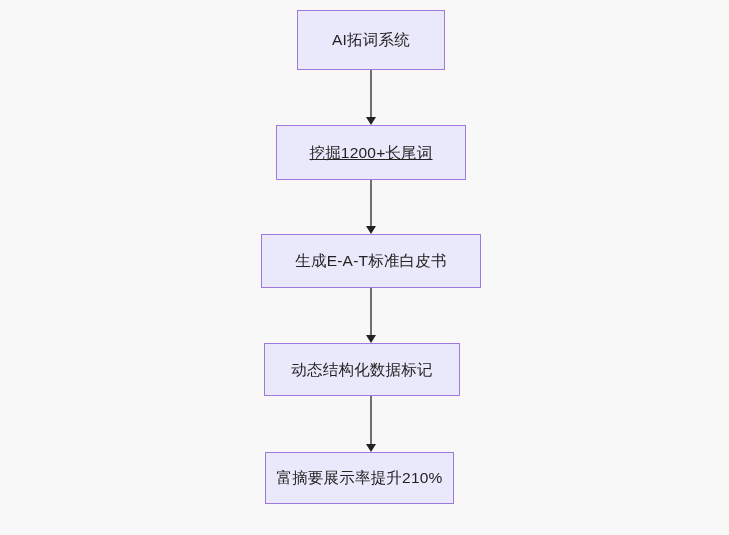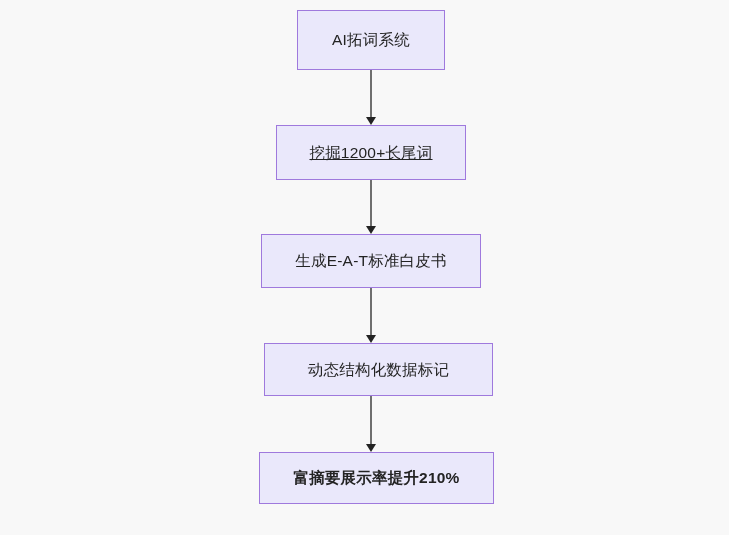--- a/index.html
+++ b/index.html
@@ -82,26 +82,26 @@
 
   <div class="node" id="node-3" style="left: 261px; top: 234px; width: 220px; height: 54px;">
     <span class="node-label">生成E-A-T标准白皮书</span>
   </div>
 
   <div class="edge" id="edge-3-4" style="left: 371px; top: 288px;">
     <div class="edge-line" style="height: 48px;"></div>
     <div class="edge-arrow" style="top: 47px;"></div>
   </div>
 
-  <div class="node" id="node-4" style="left: 264px; top: 343px; width: 229px; height: 53px;">
+  <div class="node" id="node-4" style="left: 264px; top: 343px; width: 196px; height: 53px;">
     <span class="node-label">动态结构化数据标记</span>
   </div>
 
   <div class="edge" id="edge-4-5" style="left: 371px; top: 396px;">
     <div class="edge-line" style="height: 49px;"></div>
     <div class="edge-arrow" style="top: 48px;"></div>
   </div>
 
-  <div class="node" id="node-5" style="left: 259px; top: 452px; width: 235px; height: 52px; font-weight: bold;">
+  <div class="node" id="node-5" style="left: 265px; top: 452px; width: 189px; height: 52px;">
     <span class="node-label">富摘要展示率提升210%</span>
   </div>
 
 </div>
 
 </body></html>

